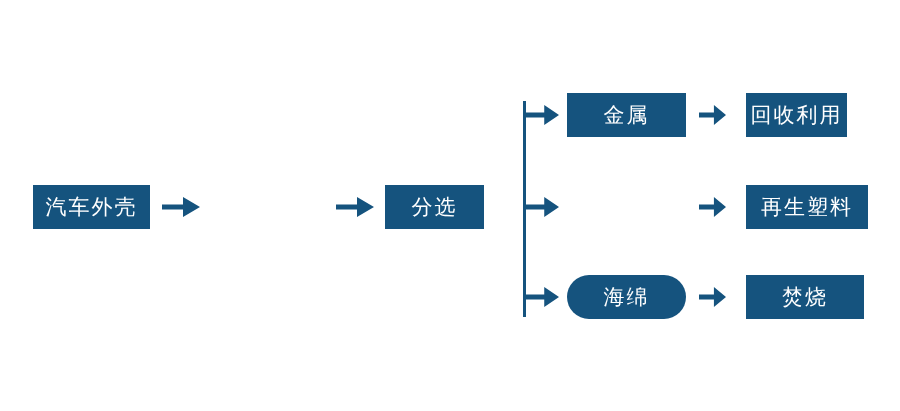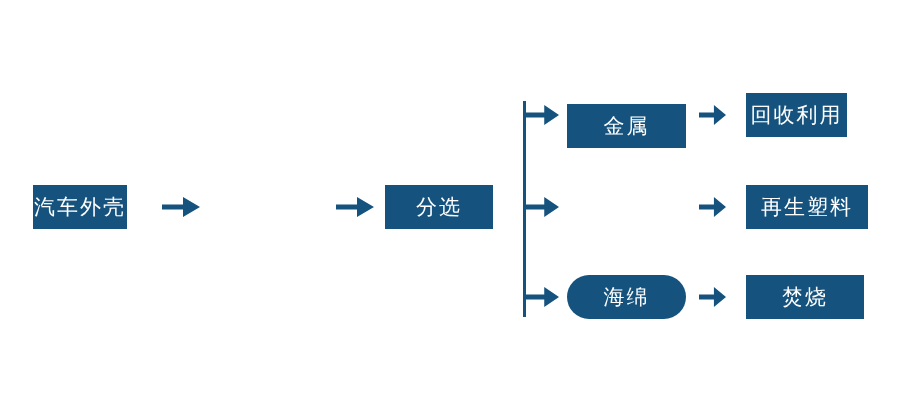--- a/index.html
+++ b/index.html
@@ -21,26 +21,26 @@
     color: #ffffff;
     font-size: 21px;
     letter-spacing: 2px;
     box-sizing: border-box;
     white-space: nowrap;
   }
   .node.blue { background: #15537E; }
   .node.red  { background: #E0172F; }
 
   
-  #node-car-shell { left: 33px;  top: 185px; width: 94px; }
+  #node-car-shell { left: 33px;  top: 185px; width: 117px; }
   #node-crusher   { left: 205px; top: 185px; width: 120px; }
-  #node-sorting   { left: 385px; top: 185px; width: 108px; }
+  #node-sorting   { left: 385px; top: 185px; width: 99px; }
 
   
-  #node-metal  { left: 567px; top: 104px;  width: 119px; }
+  #node-metal  { left: 567px; top: 93px;  width: 119px; }
   #node-plastic{ left: 567px; top: 185px; width: 119px; }
   #node-sponge { left: 567px; top: 275px; width: 119px; border-radius: 22px; }
 
   
   #node-recycle        { left: 746px; top: 93px;  width: 101px; }
   #node-recycled-plastic{ left: 746px; top: 185px; width: 122px; }
   #node-incineration   { left: 746px; top: 275px; width: 118px; }
 
   .arrow { position: absolute; height: 24px; }
   .arrow svg { display: block; width: 100%; height: 100%; }

